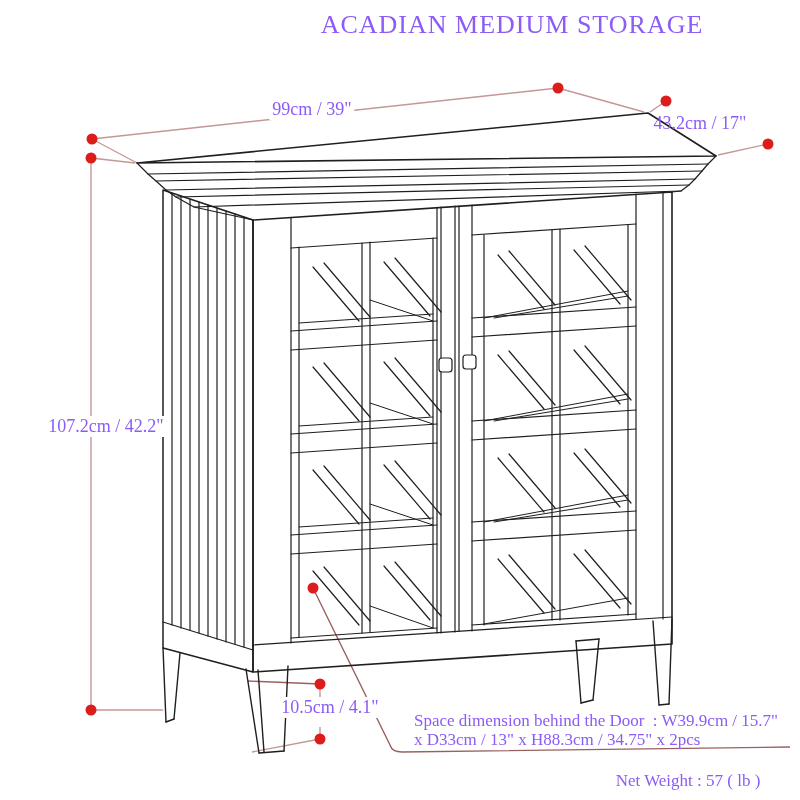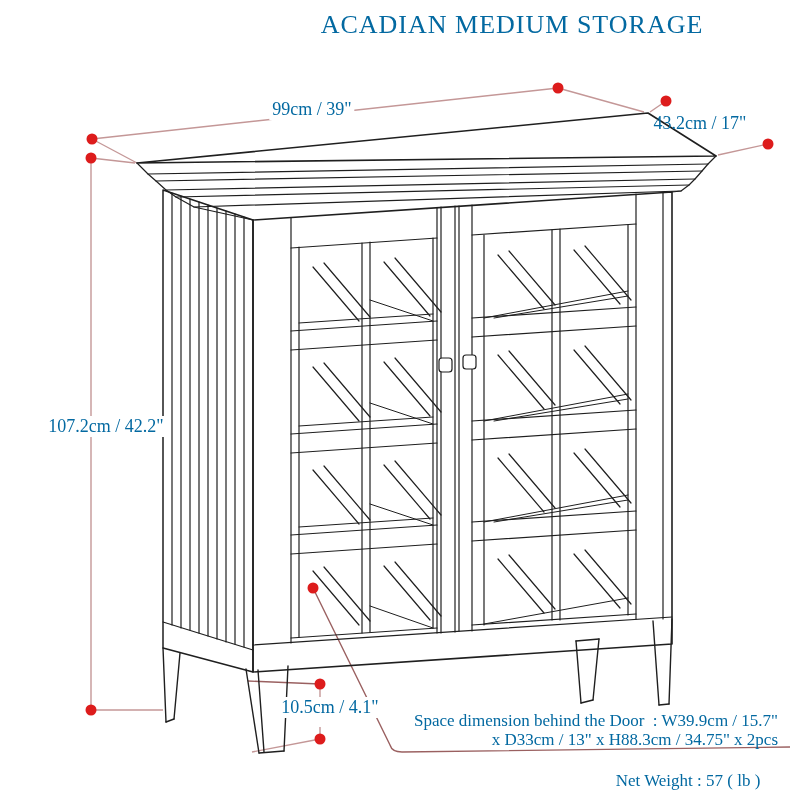--- a/index.html
+++ b/index.html
@@ -1,27 +1,27 @@
 <!DOCTYPE html>
 <html><head>
 <meta charset="utf-8">
 <style>
   html,body{margin:0;padding:0;background:#ffffff;}
   .canvas{position:relative;width:800px;height:800px;background:#ffffff;overflow:hidden;
           font-family:"Liberation Serif","DejaVu Serif",serif;color:#1a1a1a;}
   .canvas svg{position:absolute;left:0;top:0;}
   .label{position:absolute;transform:translateX(-50%);white-space:nowrap;
-         font-size:18px;color:#0369a1;line-height:21px;}
+         font-size:18px;color:#8b5cf6;line-height:21px;}
   .label.bg{background:#ffffff;padding:0 3px;}
   .title{top:14px;left:512px;font-size:26px;letter-spacing:1px;}
   .dim-width{top:99px;left:312px;}
   .dim-depth{top:113px;left:700px;}
   .dim-height{top:416px;left:106px;}
   .dim-leg{top:697px;left:330px;}
-  .space-note{top:711px;left:596px;text-align:right;font-size:17px;line-height:19px;}
+  .space-note{top:711px;left:596px;text-align:left;font-size:17px;line-height:19px;}
   .net-weight{top:770px;left:688px;font-size:17px;}
 </style>
 </head>
 <body>
 
 <div class="canvas">
 
   <svg width="800" height="800" viewBox="0 0 800 800">
     <defs>
       <g id="shine" stroke-width="1.2">

